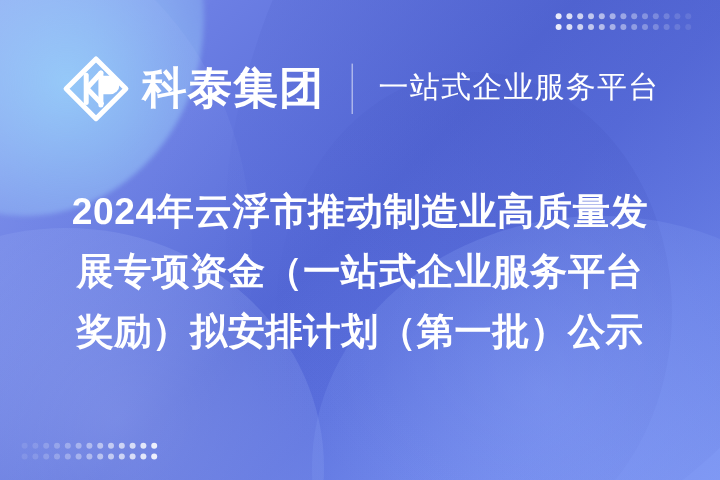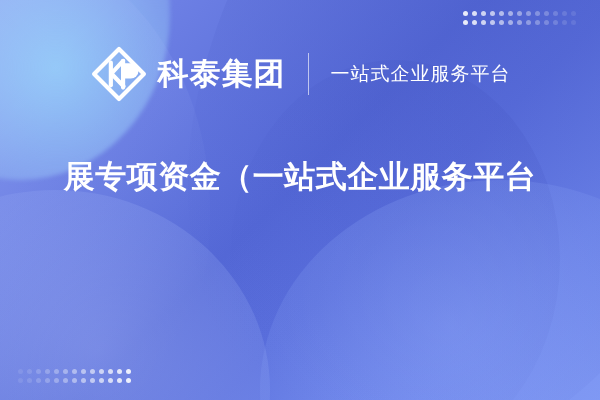--- a/index.html
+++ b/index.html
@@ -85,21 +85,21 @@
   }
   #logo-block {
     display: flex;
     align-items: center;
     gap: 10px;
     padding-right: 22px;
   }
   #logo-mark { width: 58px; height: 58px; flex: none; }
   #logo-wordmark { display: flex; flex-direction: column; align-items: center; }
   #logo-cn {
-    font-size: 31px;
+    font-size: 37px;
     font-weight: 700;
     color: #ffffff;
     letter-spacing: 1px;
     line-height: 1.05;
     white-space: nowrap;
   }
   #logo-en-row {
     display: flex;
     align-items: center;
     gap: 5px;
@@ -122,21 +122,21 @@
     flex: none;
   }
 
   #slogan-block {
     display: flex;
     flex-direction: column;
     justify-content: center;
     padding-left: 22px;
   }
   #slogan-main {
-    font-size: 19px;
+    font-size: 25px;
     color: #ffffff;
     letter-spacing: 1px;
     line-height: 1.18;
     white-space: nowrap;
   }
   #slogan-sub {
     font-family: "Liberation Serif", "DejaVu Serif", serif;
     font-size: 17px;
     color: #ffffff;
     letter-spacing: 0.5px;
@@ -257,16 +257,18 @@
 
     <div id="header-divider"></div>
 
     <div id="slogan-block">
       <span id="slogan-main">一站式企业服务平台</span>
     </div>
 
   </div>
 
   <div id="title">
+    <span class="tline">2024年云浮市推动制造业高质量发</span>
     <span class="tline">展专项资金（一站式企业服务平台</span>
+    <span class="tline">奖励）拟安排计划（第一批）公示</span>
   </div>
 
 </div>
 
 </body></html>

